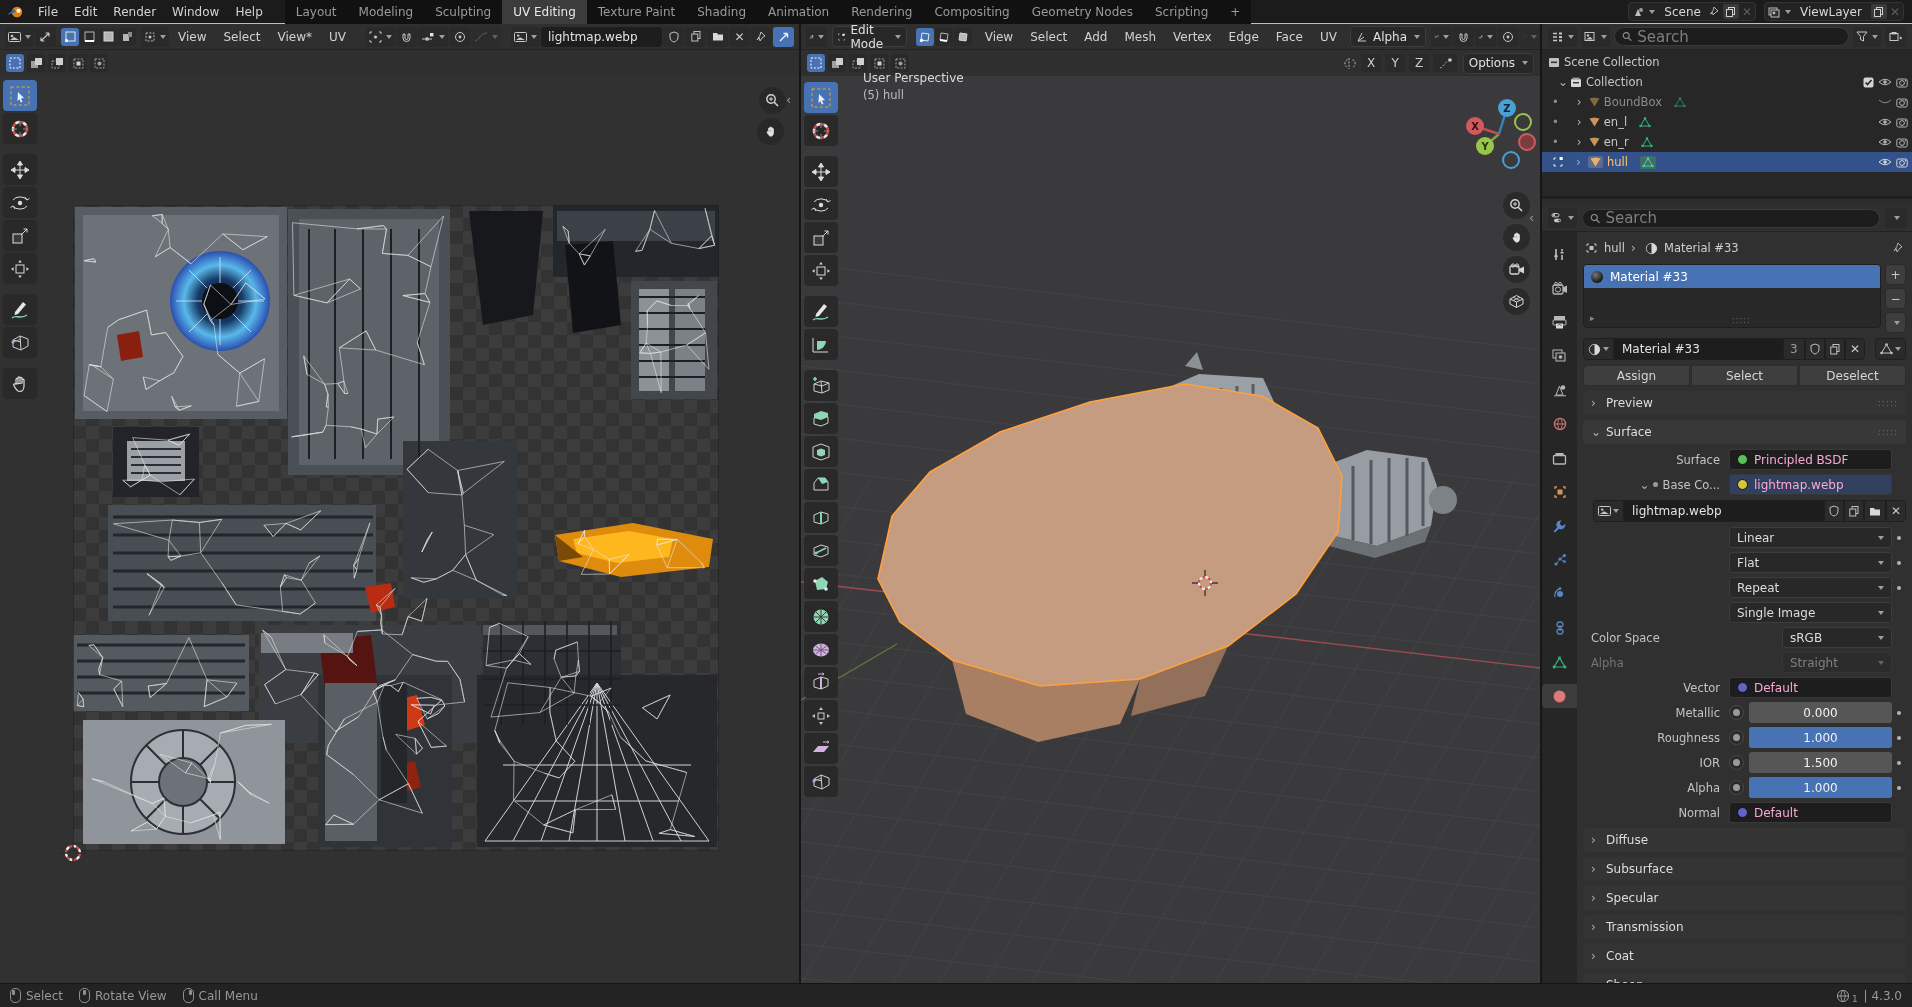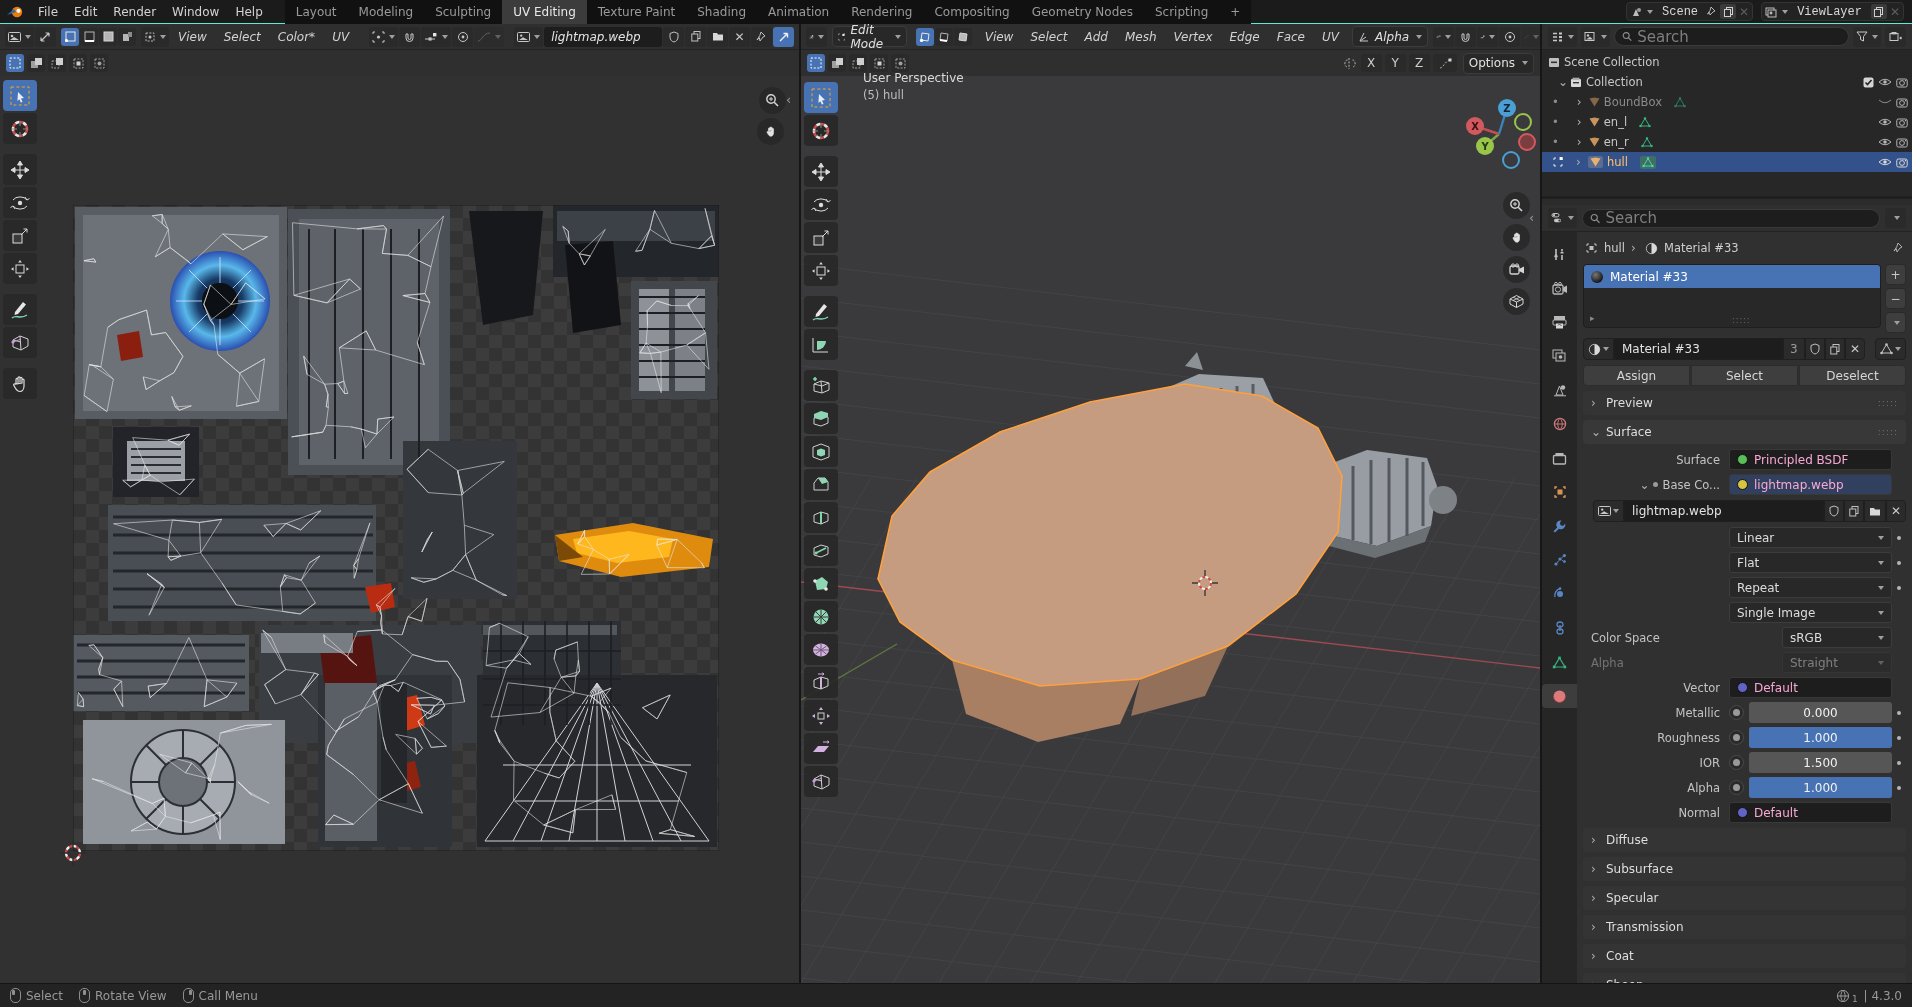--- a/index.html
+++ b/index.html
@@ -10,28 +10,28 @@
 
   
   .topbar { position:absolute; left:0; top:0; width:1912px; height:24px; background:#1b1b1b;
     display:flex; align-items:center; border-bottom:1px solid #5eead4; }
   .menu { padding:2px 8px; border-radius:3px; color:#d2d2d2; }
   .wstab { padding:3px 11px; color:#9a9a9a; background:#111; height:24px; display:flex; align-items:center; }
   .wstab.active { background:#3c3c3c; color:#e8e8e8; }
   .wstabs { display:flex; height:24px; margin-left:14px; align-items:stretch; background:#111; }
   .idsel { display:flex; align-items:center; background:#232323; border:1px solid #343434; border-radius:4px;
     height:19px; padding:0 3px; gap:3px; }
-  .idsel .nm { padding:0 6px; color:#d8d8d8;font-family:Liberation Mono, monospace; }
+  .idsel .nm { padding:0 6px; color:#d8d8d8; }
   .caret { width:0; height:0; border-left:3px solid transparent; border-right:3px solid transparent;
     border-top:4px solid #9f9f9f; display:inline-block; margin-left:2px; }
   .iglyph { display:inline-flex; align-items:center; justify-content:center; }
 
   
   .hdr { height:26px; background:#2f2f2f; display:flex; align-items:center; padding:0 5px; gap:1px;
-    border-bottom:1px solid #232323;font-style:italic; }
+    border-bottom:1px solid #232323; }
   .ts-row { height:26px; background:#2f2f2f; display:flex; align-items:center; padding:0 6px; gap:3px; }
   .hbtn { height:20px; min-width:21px; padding:0 3px; background:#2a2a2a; display:flex; align-items:center;
     justify-content:center; border-radius:3px; gap:2px; }
   .hbtn.lit { background:#4772b3; }
   .hgroup { display:flex; gap:1px; margin:0 4px; }
   .modebox { display:flex; align-items:center; background:#282828; border:1px solid #3c3c3c; border-radius:4px;
     height:21px; padding:0 5px; gap:5px; margin:0 4px; color:#e0e0e0; }
   .mini { width:18px; height:18px; background:#2a2a2a; border-radius:3px; display:flex; align-items:center; justify-content:center; }
   .mini.lit { background:#4772b3; }
 
@@ -240,21 +240,21 @@
     </span>
     <span class="hbtn">
       <svg width="12" height="12" viewBox="0 0 12 12">
           <rect x="2" y="2" width="8" height="8" fill="none" stroke="#b5b5b5" stroke-dasharray="2 1.4"></rect>
           <circle cx="6" cy="6" r="1.5" fill="#c7c7c7"></circle>
         </svg>
         <span class="caret"></span>
     </span>
     <span class="menu">View</span>
     <span class="menu">Select</span>
-    <span class="menu">Color*</span>
+    <span class="menu">View*</span>
     <span class="menu">UV</span>
     <span style="width:10px"></span>
     <span class="hbtn">
       <svg width="13" height="12" viewBox="0 0 13 12">
           <path d="M1 3 V1 H3 M10 1 H12 V3 M12 9 V11 H10 M3 11 H1 V9" stroke="#c7c7c7" fill="none"></path>
           <circle cx="6.5" cy="6" r="1.6" fill="#c7c7c7"></circle>
         </svg>
         <span class="caret"></span>
     </span>
     <span class="hbtn">

